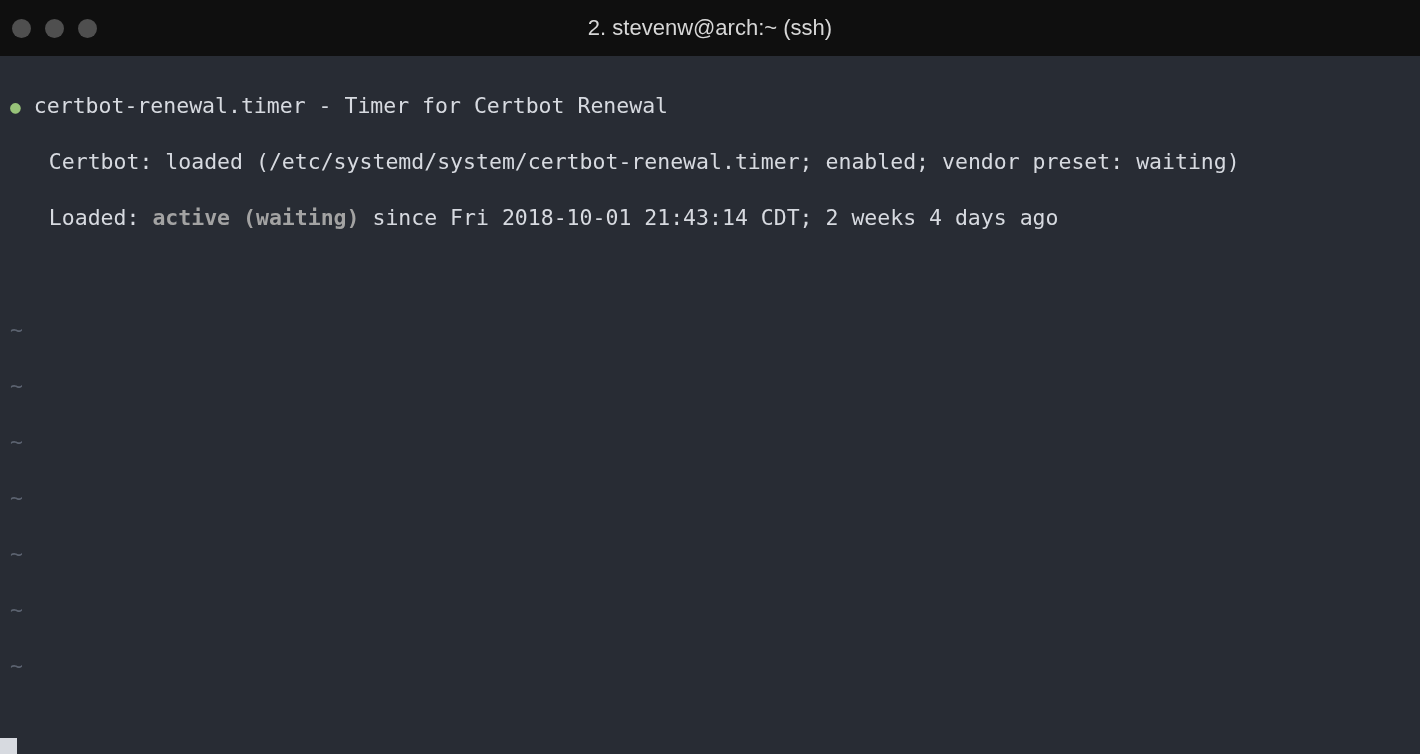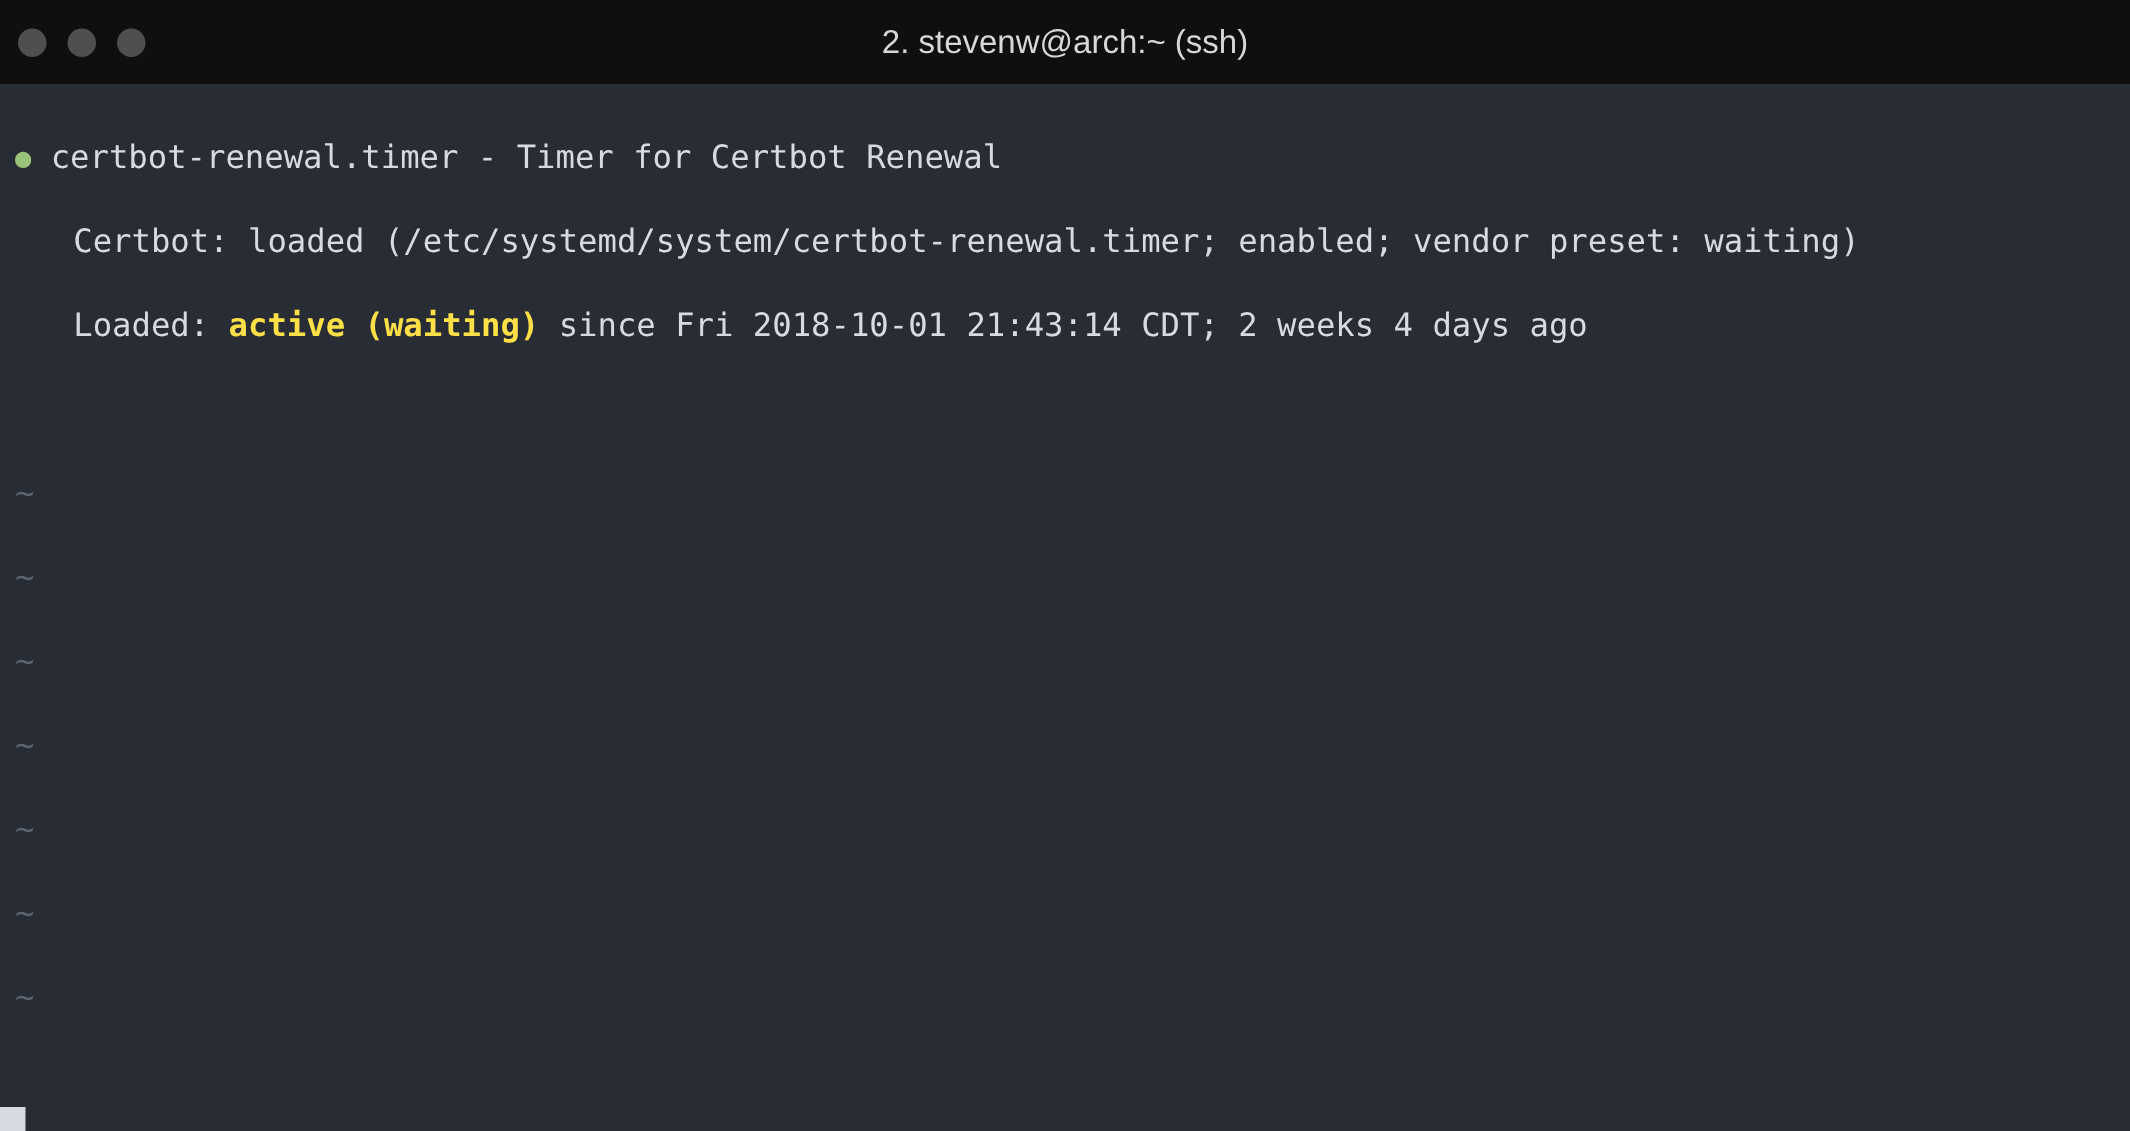--- a/index.html
+++ b/index.html
@@ -49,21 +49,21 @@
       height: calc(100% - 44px);
     }
     .bullet {
       color: #98c379;
       font-size: 18px;
       display: inline-block;
       vertical-align: middle;
       line-height: 1;
     }
     .active-green {
-      color: #fde047;
+      color: #a3a3a3;
       font-weight: bold;
     }
     .tilde-line {
       color: #5c6370;
     }
     .status-line {
       position: absolute;
       bottom: 0;
       left: 0;
       background: #d7dae0;

